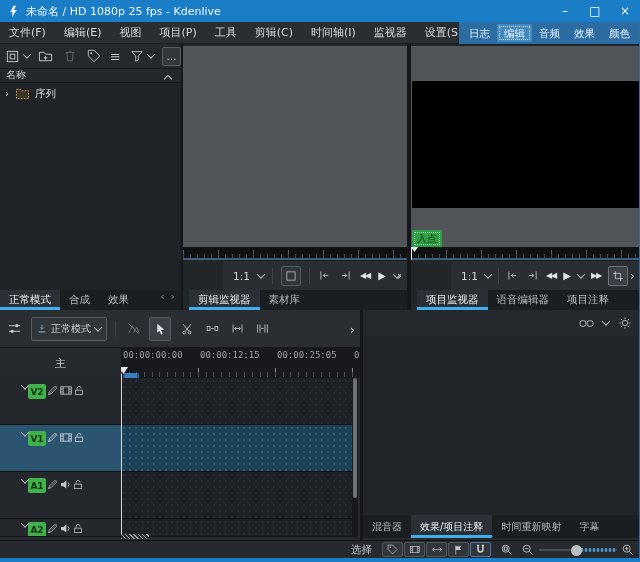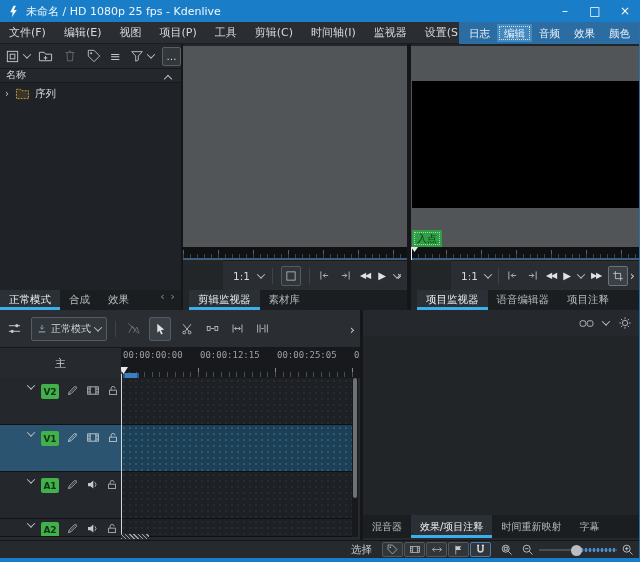--- a/index.html
+++ b/index.html
@@ -79,21 +79,21 @@
   #tl-ruler { position:absolute; left:121px; top:0; width:239px; height:30px; background:#17191c; overflow:hidden; }
   #tl-ruler .minor { position:absolute; left:0; bottom:1px; width:100%; height:5px;
      background:repeating-linear-gradient(to right,#4a4f54 0 1px,transparent 1px 7.7px); }
   #tl-ruler .major { position:absolute; left:0; bottom:1px; width:100%; height:9px;
      background:repeating-linear-gradient(to right,#85898d 0 1px,transparent 1px 77px); }
   .tc { position:absolute; top:2px; font-family:"DejaVu Sans Mono","Liberation Mono",monospace; font-size:9px; color:#9ba0a4; white-space:nowrap; }
   #zonebar { position:absolute; left:2px; bottom:0; width:16px; height:5px; background:#3b7fc0; border-left:2px solid #245a8f; border-right:2px solid #245a8f; }
   #ph-flag { position:absolute; left:-2px; top:19px; width:9px; height:7px; background:#e8eaec; clip-path:polygon(0 0,100% 0,50% 100%); }
 
   #tracks { position:absolute; left:0; top:68px; width:360px; height:159px; overflow:hidden; }
-  .trow { position:absolute; left:0; width:121px; height:47px; background:#24282d; border-bottom:1px solid #101214; display:flex; align-items:flex-start; padding:6px 0 0 28px; gap:7px; overflow:hidden; }
+  .trow { position:absolute; left:0; width:121px; height:47px; background:#24282d; border-bottom:1px solid #101214; display:flex; align-items:flex-start; padding:6px 0 0 22px; overflow:hidden; }
   .trow.active { background:#2a5470; }
   .lane { position:absolute; left:121px; width:231px; height:47px; border-bottom:1px solid #0e1013; background-color:#1d2125;
      background-image:radial-gradient(#272c31 0.8px,transparent 1px); background-size:6px 6px; }
   .lane.active { background-color:#1c4156; background-image:radial-gradient(#2d5a76 0.8px,transparent 1px); }
   .badge { min-width:18px; height:15px; background:#43b14b; border-radius:2px; color:#0d3311; font-size:9px; font-weight:bold; display:flex; align-items:center; justify-content:center; padding:0 2px; }
   #tl-vscroll { position:absolute; left:352px; top:68px; width:6px; height:159px; background:#17191c; }
   #tl-vscroll .thumb { position:absolute; left:1px; top:0; width:4px; height:120px; background:#6e7276; border-radius:2px; }
   #playhead { position:absolute; left:121px; top:64px; width:1px; height:163px; background:#e8eaec; opacity:.9; }
   #tl-hscroll { position:absolute; left:121px; top:224px; width:28px; height:5px;
      background:repeating-linear-gradient(45deg,#9aa0a5 0 1px,#2a2e33 1px 3px); }

